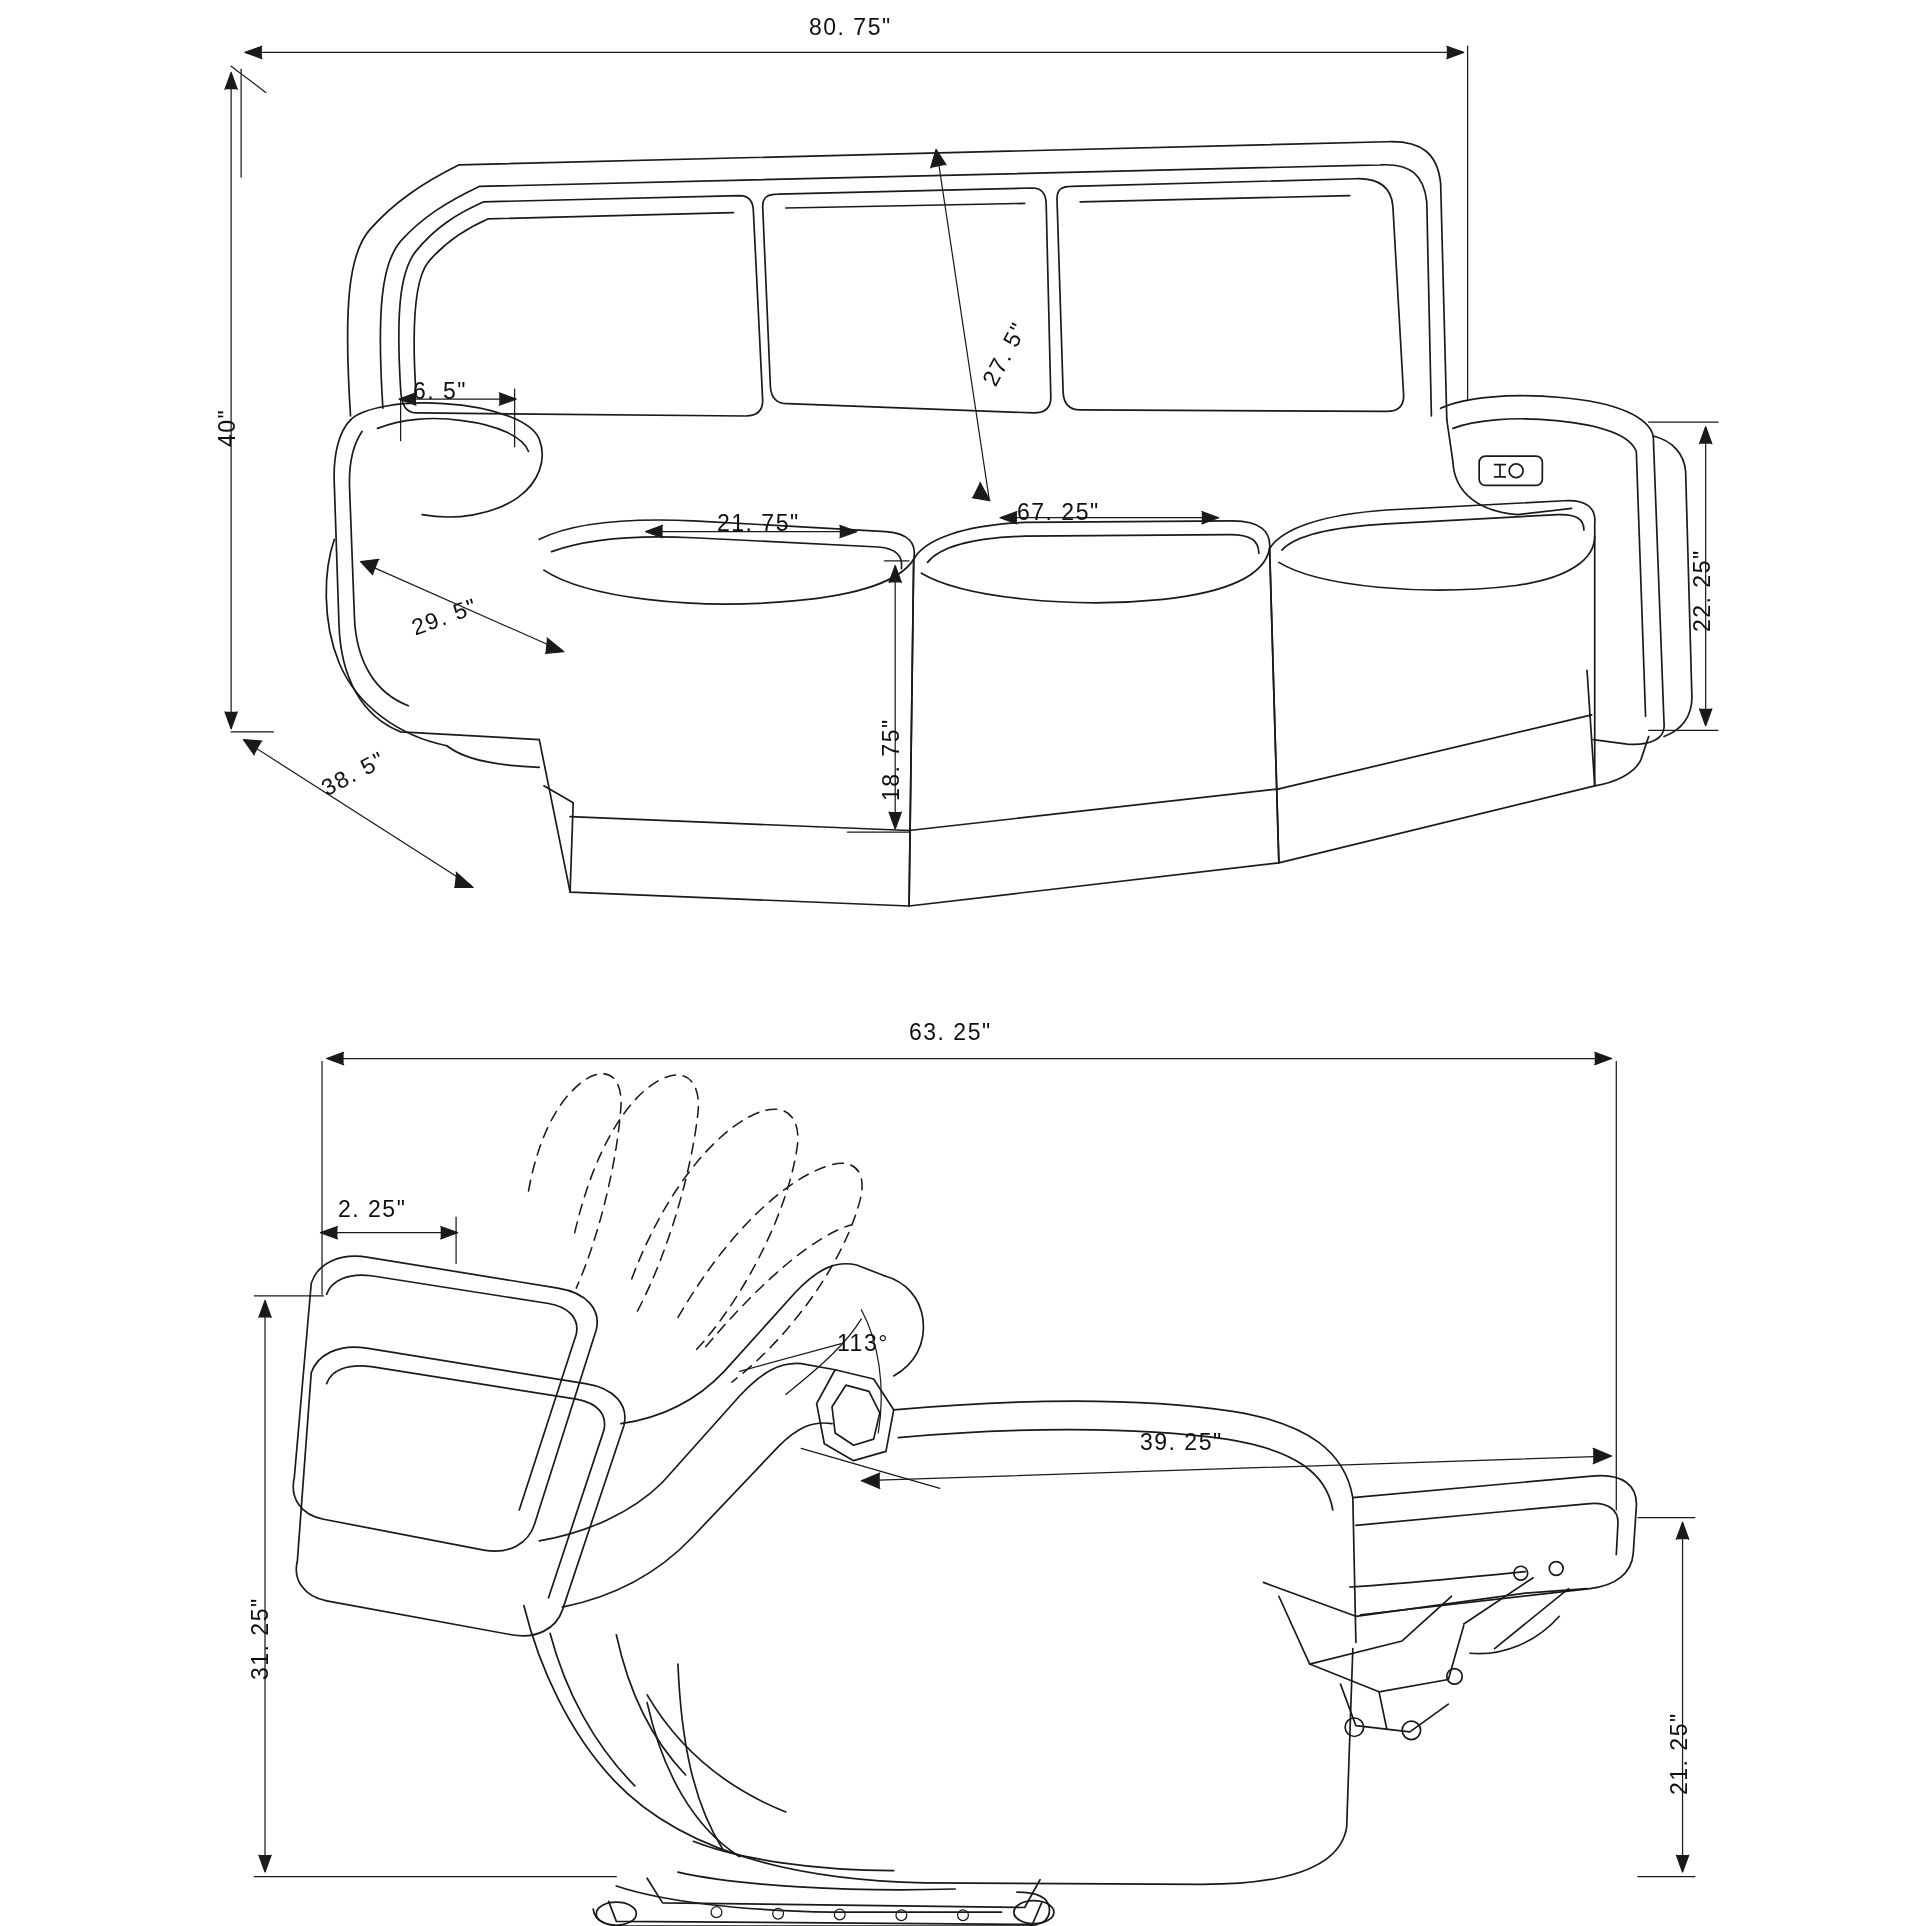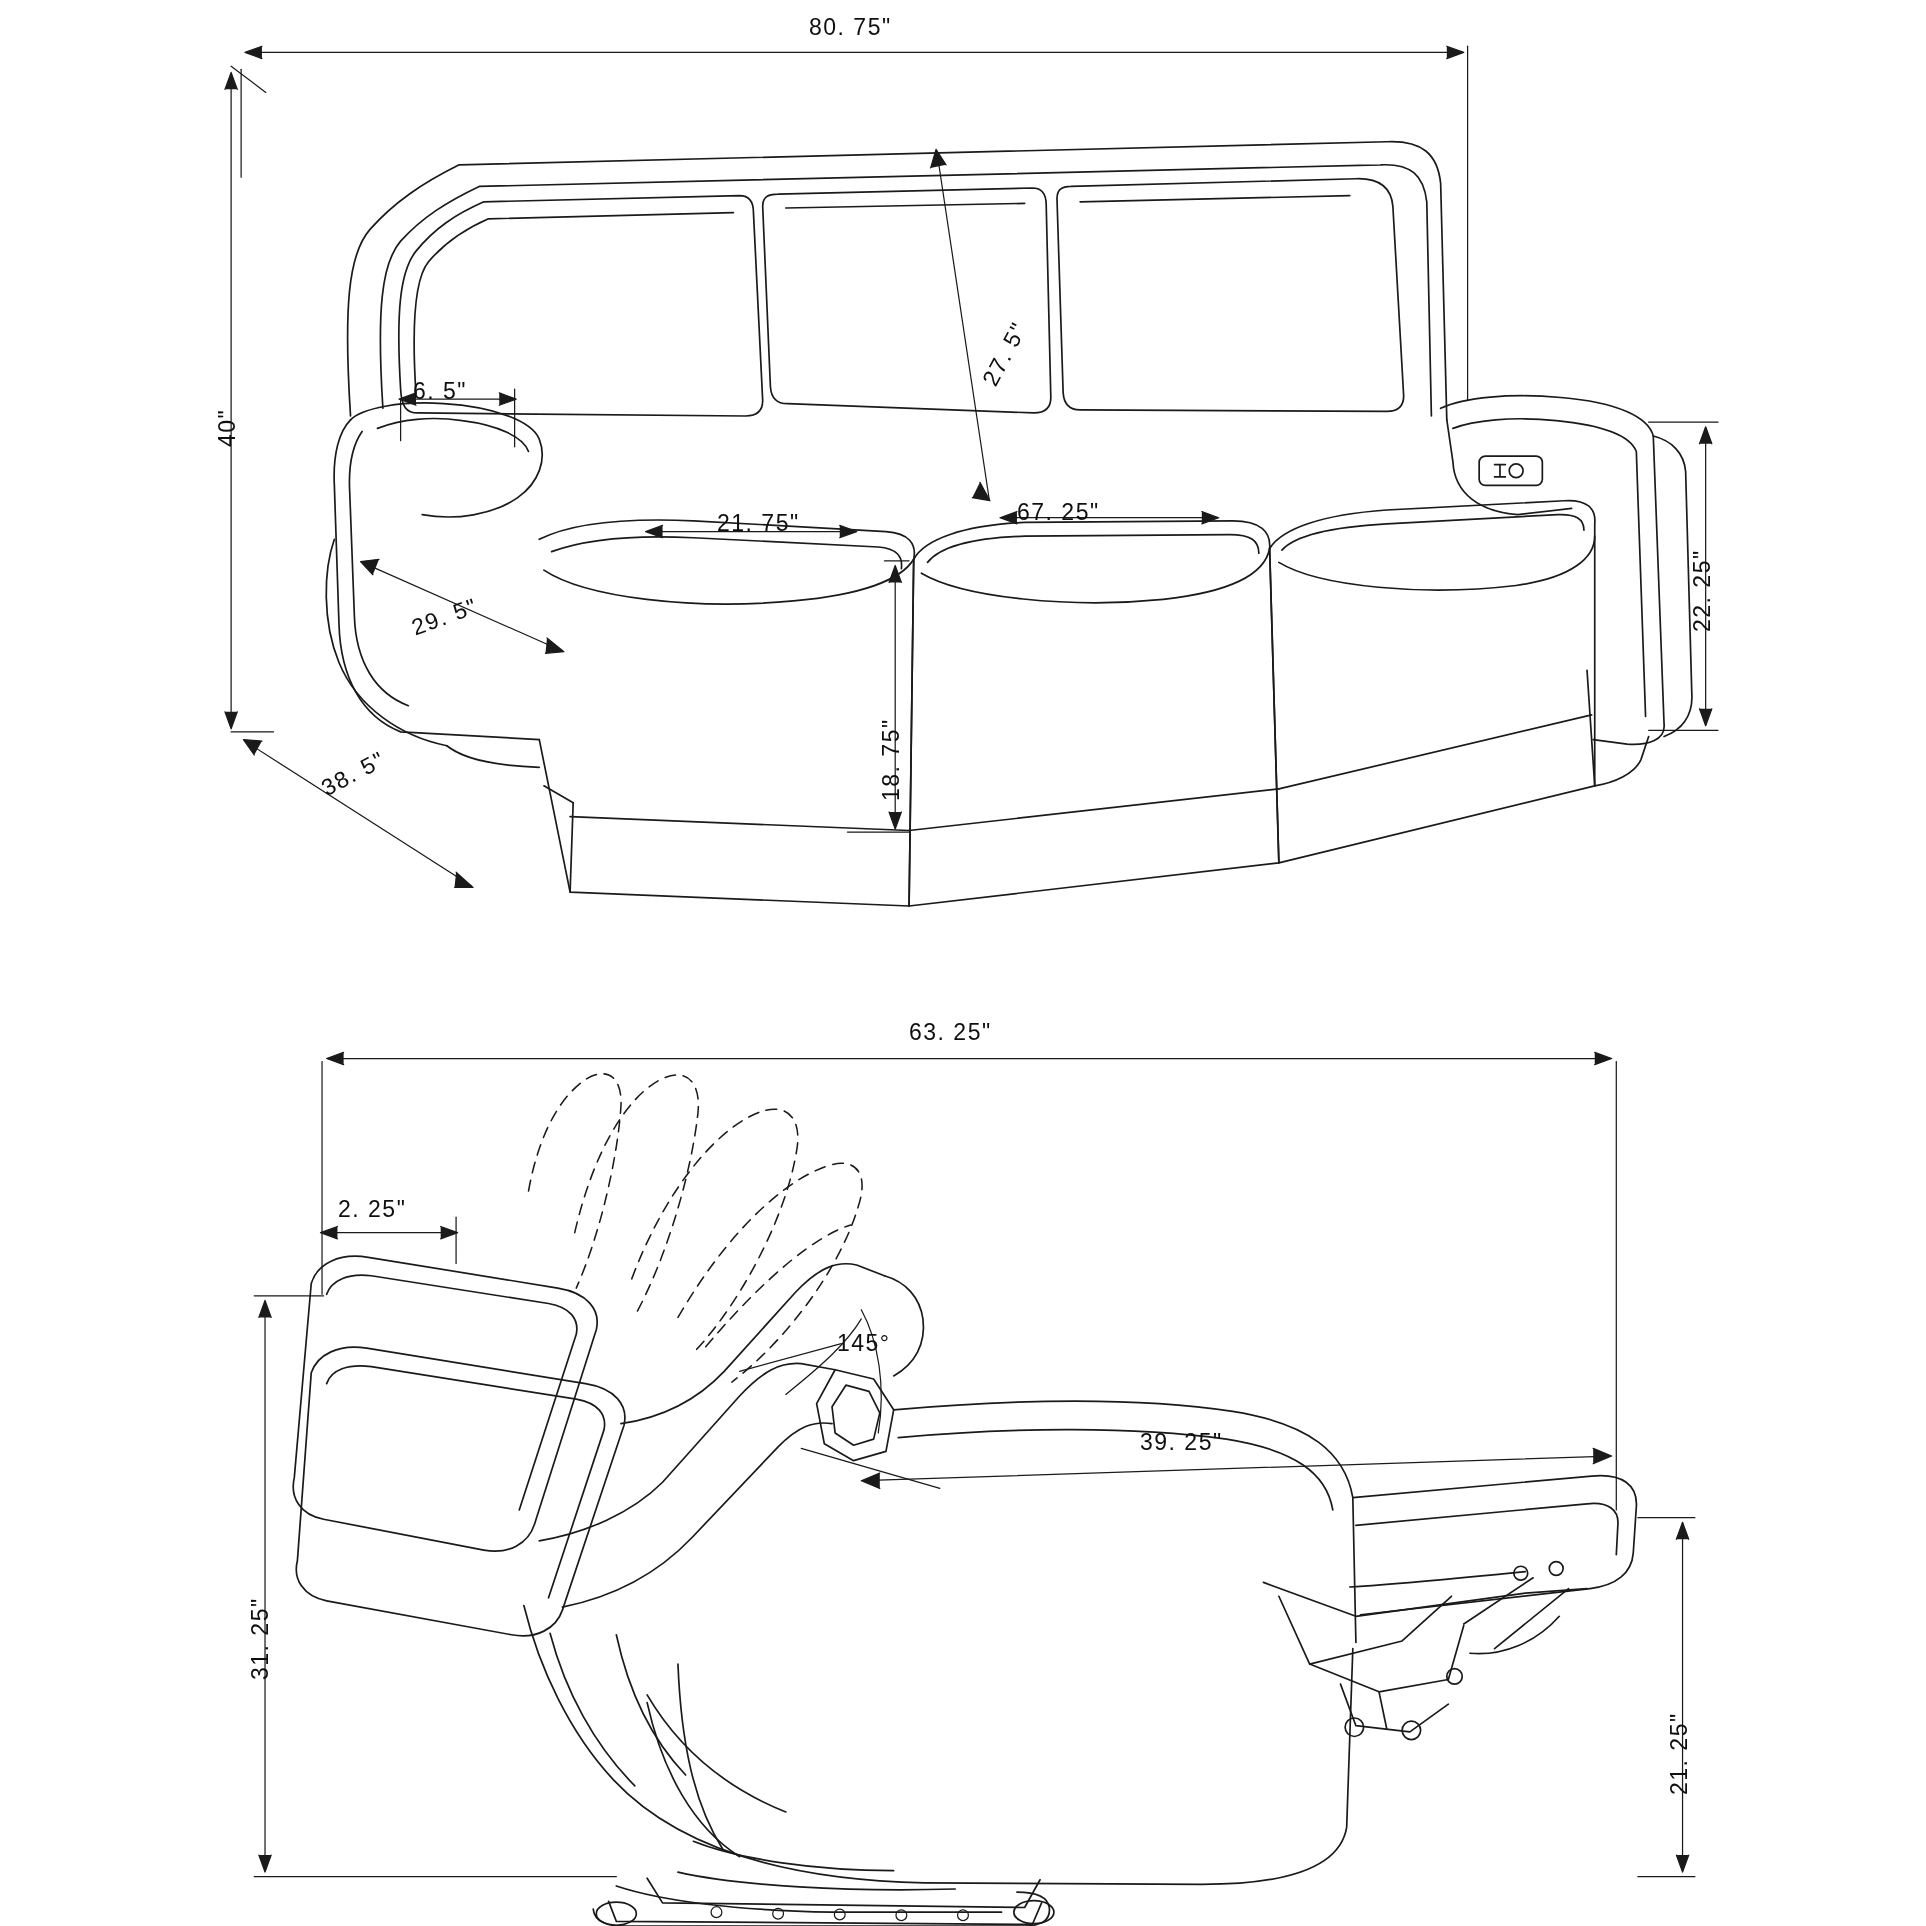--- a/index.html
+++ b/index.html
@@ -351,21 +351,21 @@
   <div class="dim-label rotC" style="left:408px; top:616px;">29. 5"</div>
 
   <div class="dim-label rot90" style="left:878px; top:801px;">18. 75"</div>
 
   <div class="dim-label rot90" style="left:1689px; top:632px;">22. 25"</div>
 
   <div class="dim-label" style="left:909px; top:1019px;">63. 25"</div>
 
   <div class="dim-label" style="left:338px; top:1196px;">2. 25"</div>
 
-  <div class="dim-label" style="left:837px; top:1330px;">145°</div>
+  <div class="dim-label" style="left:837px; top:1330px;">113°</div>
 
   <div class="dim-label rot90" style="left:247px; top:1680px;">31. 25"</div>
 
   <div class="dim-label" style="left:1140px; top:1429px;">39. 25"</div>
 
   <div class="dim-label rot90" style="left:1666px; top:1795px;">21. 25"</div>
 
 </div>
 
 

